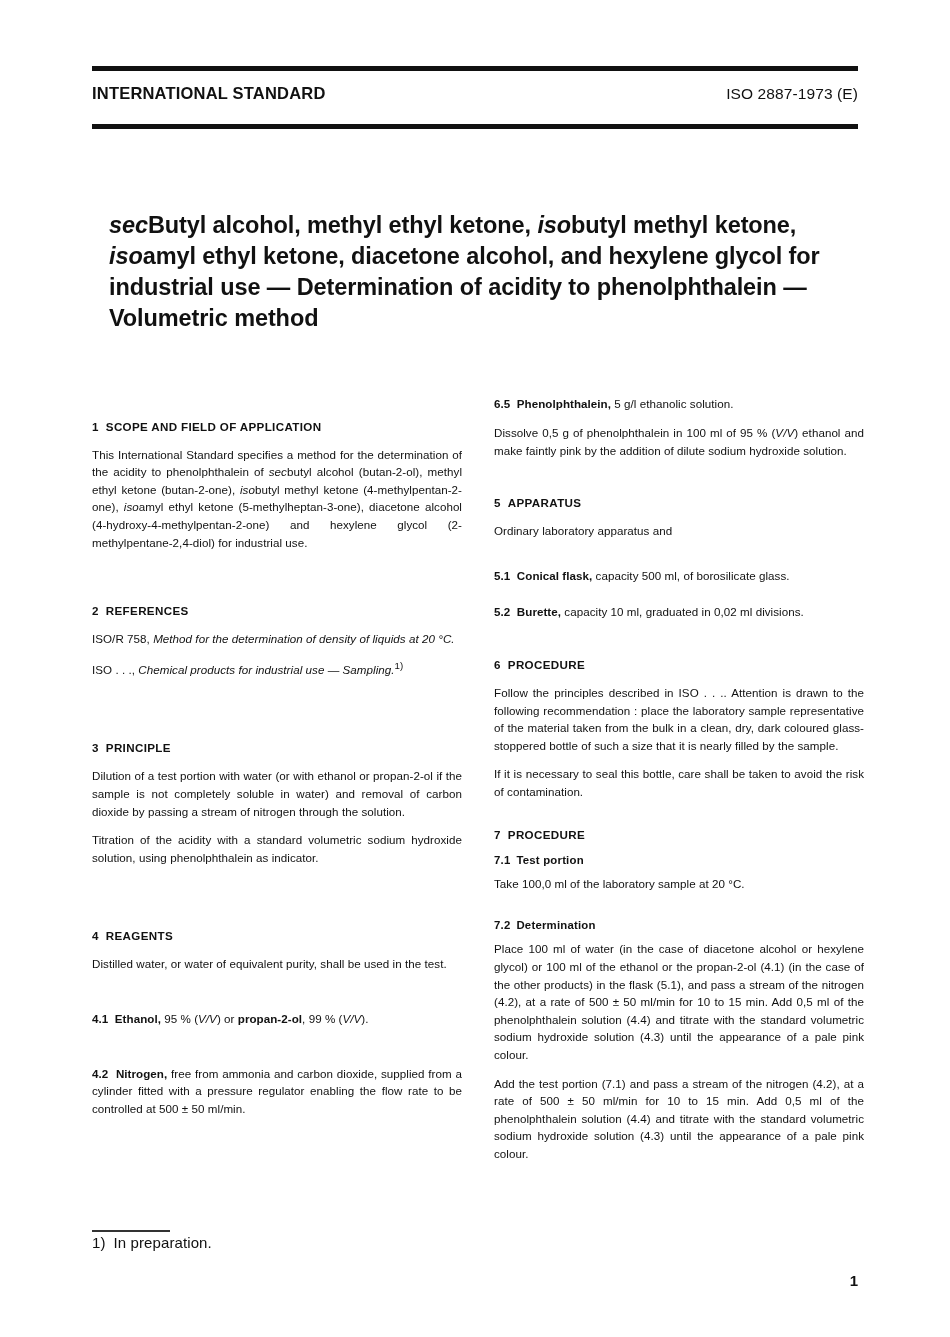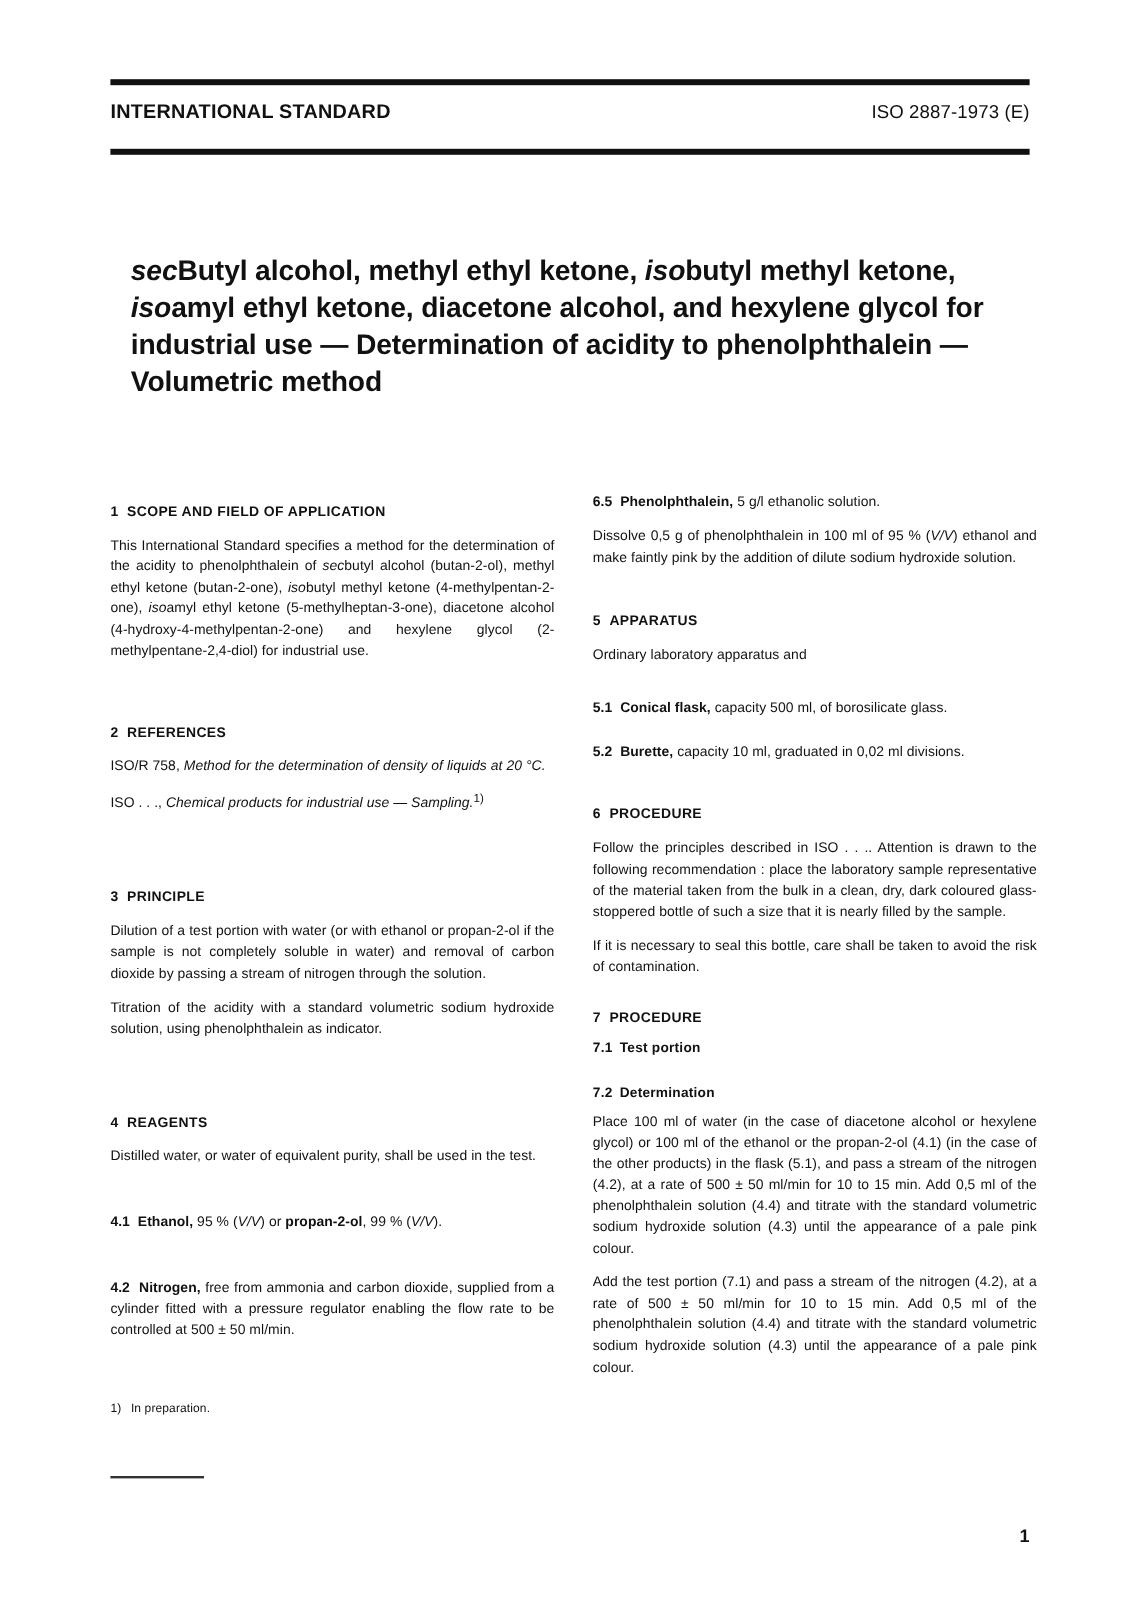--- a/index.html
+++ b/index.html
@@ -123,23 +123,23 @@
     position: absolute;
     left: 92px;
     top: 1230px;
     width: 78px;
     height: 1.5px;
     background: #333;
   }
   .footnote {
     position: absolute;
     left: 92px;
-    top: 1168px;
+    top: 1232px;
     width: 370px;
-    font-size: 10px;
+    font-size: 15px;
     line-height: 1.4;
     letter-spacing: 0.1px;
   }
   .footnote .marker { margin-right: 8px; }
 
   
   .page-number {
     position: absolute;
     right: 92px;
     top: 1272px;
@@ -250,20 +250,21 @@
       <div class="gap-md"></div>
 
       <h2 class="section">
         <span class="num">7</span><span>PROCEDURE</span>
       </h2>
 
       <h3 class="subsection">
         <span class="num">7.1</span><span>Test portion</span>
       </h3>
 
+      <p class="body">Take 100,0 ml of the laboratory sample at 20 °C.</p>
 
       <div class="gap-md"></div>
 
       <h3 class="subsection">
         <span class="num">7.2</span><span>Determination</span>
       </h3>
 
       <p class="body">Place 100 ml of water (in the case of diacetone alcohol or hexylene glycol) or 100 ml of the ethanol or the propan-2-ol (4.1) (in the case of the other products) in the flask (5.1), and pass a stream of the nitrogen (4.2), at a rate of 500 ± 50 ml/min for 10 to 15 min. Add 0,5 ml of the phenolphthalein solution (4.4) and titrate with the standard volumetric sodium hydroxide solution (4.3) until the appearance of a pale pink colour.</p>
       <p class="body">Add the test portion (7.1) and pass a stream of the nitrogen (4.2), at a rate of 500 ± 50 ml/min for 10 to 15 min. Add 0,5 ml of the phenolphthalein solution (4.4) and titrate with the standard volumetric sodium hydroxide solution (4.3) until the appearance of a pale pink colour.</p>
 

